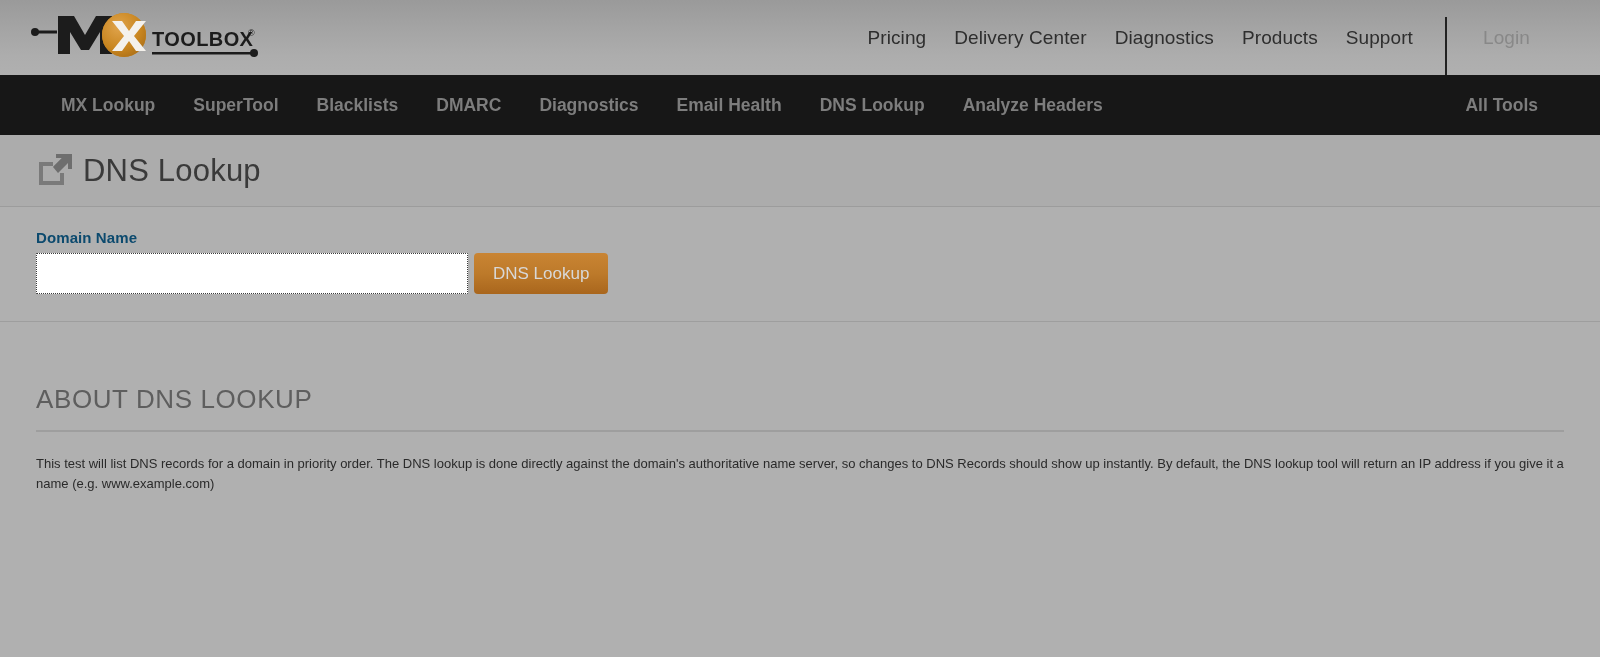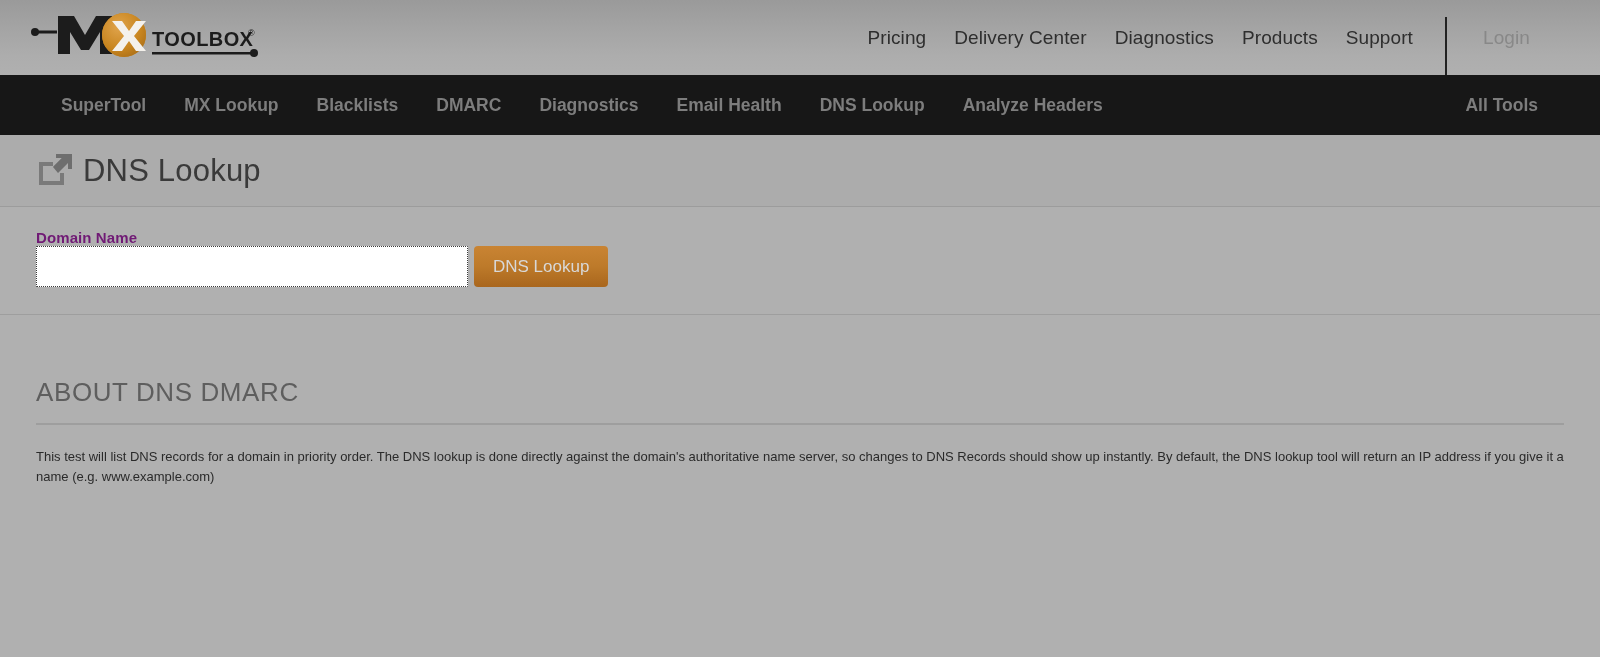--- a/index.html
+++ b/index.html
@@ -115,22 +115,23 @@
 
   
   .form-panel {
     background: #b0b0b0;
     border-bottom: 1px solid #9e9e9e;
     padding: 22px 0 27px 36px;
   }
   .field-label {
     font-size: 15px;
     font-weight: bold;
-    color: #701a75;
+    color: #0c4a6e;
     display: block;
+    margin-bottom: 7px;
     letter-spacing: .1px;
   }
   .form-row {
     display: flex;
     align-items: stretch;
   }
   .domain-input {
     width: 432px;
     height: 41px;
     background: #fff;
@@ -217,22 +218,22 @@
     <a href="#">Delivery Center</a>
     <a href="#">Diagnostics</a>
     <a href="#">Products</a>
     <a href="#">Support</a>
     <span class="nav-divider"></span>
     <a href="#" class="login">Login</a>
   </nav>
 </div>
 
 <div class="tool-nav">
+  <a href="#">MX Lookup</a>
   <a href="#">SuperTool</a>
-  <a href="#">MX Lookup</a>
   <a href="#">Blacklists</a>
   <a href="#">DMARC</a>
   <a href="#">Diagnostics</a>
   <a href="#">Email Health</a>
   <a href="#">DNS Lookup</a>
   <a href="#">Analyze Headers</a>
   <span class="spacer"></span>
   <a href="#" class="all-tools">All Tools</a>
 </div>
 
@@ -247,16 +248,16 @@
 
 <div class="form-panel">
   <label class="field-label" for="domain-input">Domain Name</label>
   <div class="form-row">
     <input id="domain-input" class="domain-input" type="text" placeholder="" style="">
     <button class="lookup-btn">DNS Lookup</button>
   </div>
 </div>
 
 <div class="about">
-  <h2 class="about-heading">ABOUT DNS DMARC</h2>
+  <h2 class="about-heading">ABOUT DNS LOOKUP</h2>
   <div class="about-rule"></div>
   <p class="about-body">This test will list DNS records for a domain in priority order. The DNS lookup is done directly against the domain's authoritative name server, so changes to DNS Records should show up instantly. By default, the DNS lookup tool will return an IP address if you give it a name (e.g. www.example.com)</p>
 </div>
 
 </body></html>

